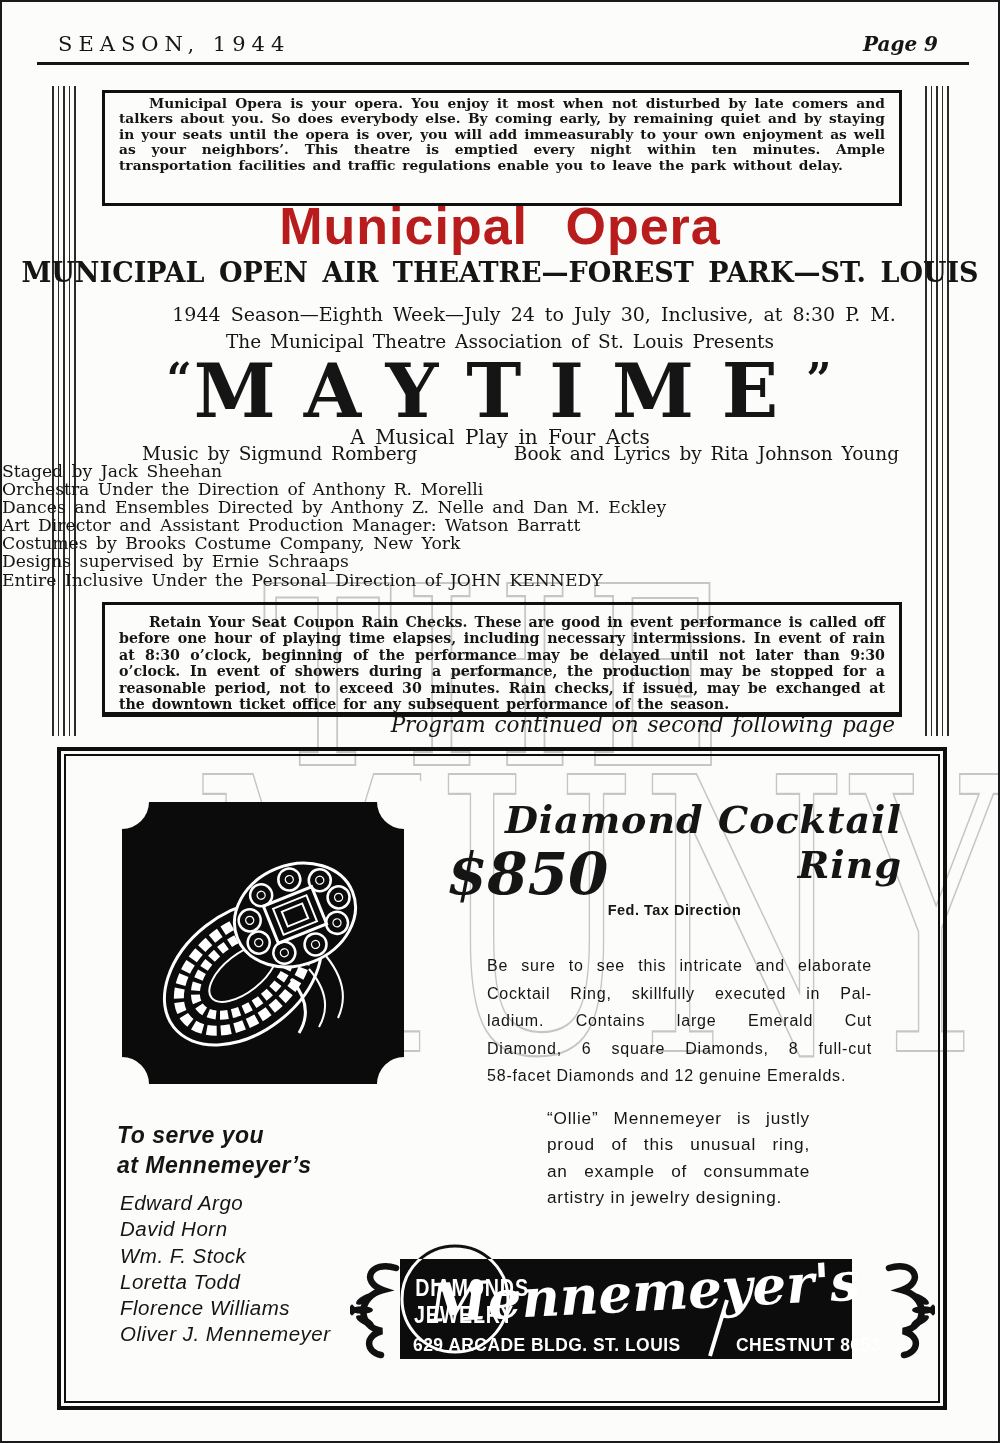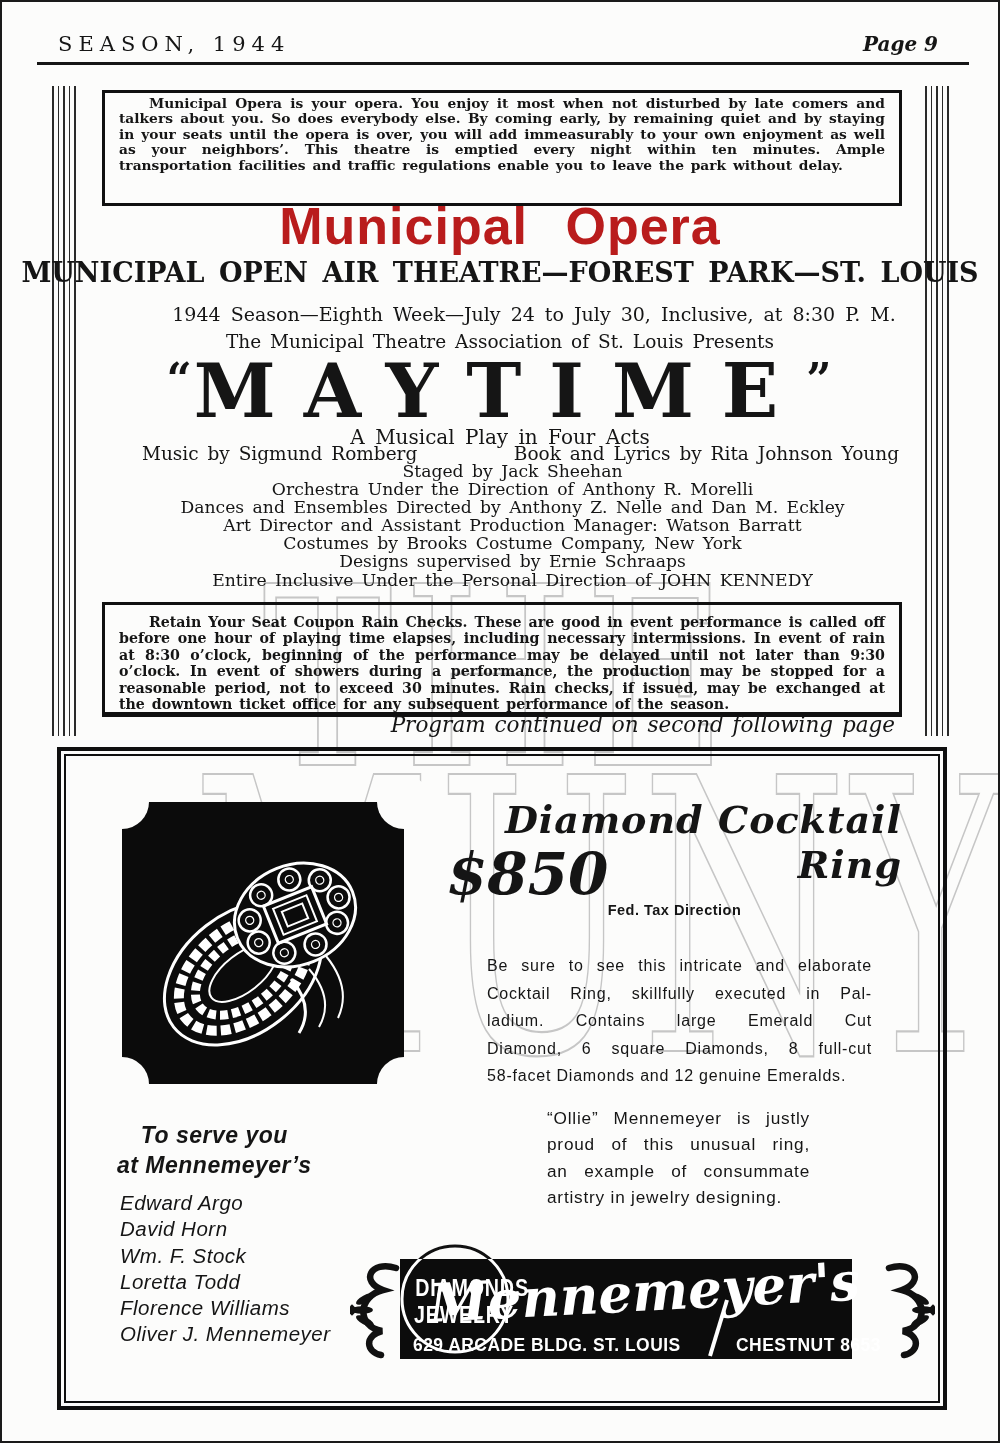--- a/index.html
+++ b/index.html
@@ -54,21 +54,21 @@
     font-size:52px; letter-spacing:1px; word-spacing:22px; color:#b91c1c;
   }
   .venue { top:255px; font-weight:bold; font-size:27px; word-spacing:5px; }
   .season-line { top:301px; font-size:19px; word-spacing:4px;padding-left:34px; }
   .presents { top:329px; font-size:18.5px; word-spacing:3px; }
   .show-title { top:346px; font-weight:bold; font-size:74px; letter-spacing:28px; white-space:nowrap; }
   .show-title .qt { font-size:44px; letter-spacing:2px; vertical-align:22px; }
   .show-sub { top:423px; font-size:20px; word-spacing:4px; }
   .bm-row { left:140px; top:441px; width:757px; display:flex; justify-content:space-between; font-size:18.5px; word-spacing:3px; }
   .credits { top:460px; font-size:17.2px; }
-  .credits div { text-align:center; line-height:18.1px; word-spacing:3px;padding-left:25px; }
+  .credits div { text-align:left; line-height:18.1px; word-spacing:3px; }
 
   .continuation { right:103px; top:710px; font-style:italic; font-size:21.5px; word-spacing:2px; }
 
   
   .ad-outer {
     left:55px; top:745px; width:890px; height:663px; box-sizing:border-box;
     border:4px solid #0f0f0f; padding:3px; background:transparent;
   }
   .ad-inner { width:100%; height:100%; box-sizing:border-box; border:2px solid #0f0f0f; }
 
@@ -88,21 +88,21 @@
   .ad-price-note { left:445px; top:900px; width:455px; text-align:center; font-family:"Liberation Sans", sans-serif; font-weight:bold; font-size:14.5px; letter-spacing:0.5px; }
 
   .futura { font-family:"Liberation Sans", sans-serif; letter-spacing:0.8px; }
   .ad-body { left:485px; top:950px; width:385px; font-size:16px; }
   .ad-body div { line-height:27.6px; text-align:justify; text-align-last:justify; }
   .ad-body div:last-of-type { text-align-last:left; }
   .ad-endorse { left:545px; top:1103px; width:263px; font-size:17.2px; }
   .ad-endorse div { line-height:26.4px; text-align:justify; text-align-last:justify; }
   .ad-endorse div:last-of-type { text-align-last:left; }
 
-  .staff-head { left:115px; top:1118px; font-family:"Liberation Sans", sans-serif; font-weight:bold; font-style:italic; font-size:23px; line-height:30px; letter-spacing:0.5px;text-align:center; }
+  .staff-head { left:115px; top:1118px; font-family:"Liberation Sans", sans-serif; font-weight:bold; font-style:italic; font-size:23px; line-height:30px; letter-spacing:0.5px; }
   .staff-list { left:118px; top:1188px; font-family:"Liberation Sans", sans-serif; font-style:italic; font-size:20.5px; }
   .staff-list div { line-height:26.3px; letter-spacing:0.5px; }
 
   .logo-svg { left:348px; top:1228px; }
 </style>
 </head>
 <body>
 
 <div class="page">
 

